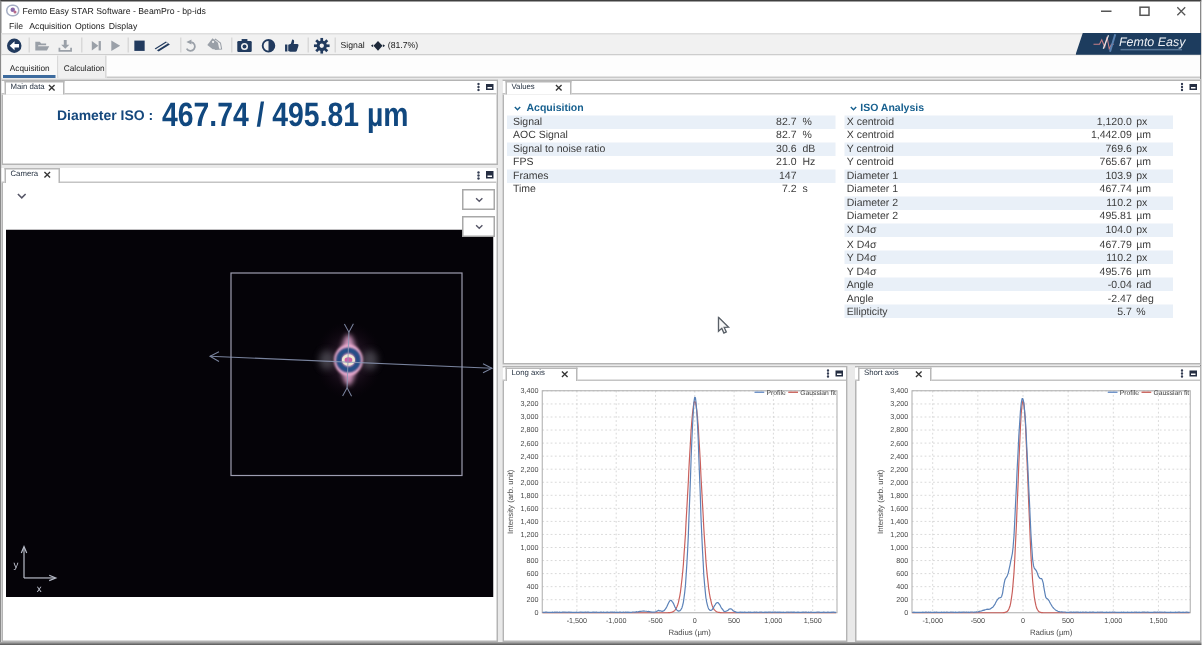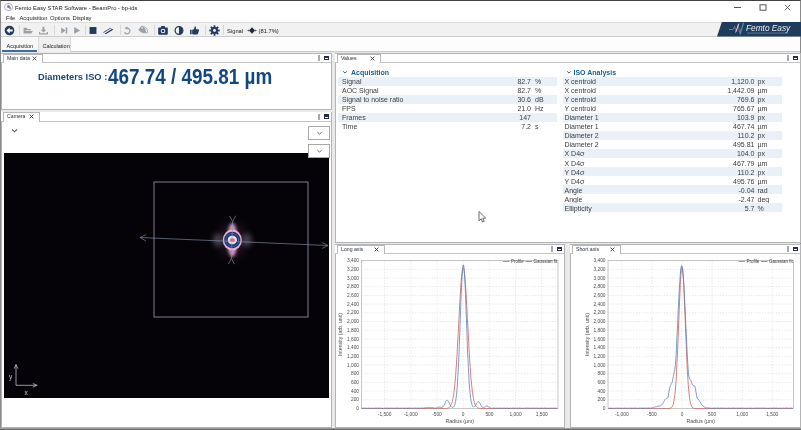--- a/index.html
+++ b/index.html
@@ -133,21 +133,21 @@
     </svg>
 <svg style="position:absolute;right:11.5px;top:1.8px" width="2" height="6">
       <circle cx="1" cy="1" r="0.8" fill="#333c52"></circle>
       <circle cx="1" cy="3" r="0.8" fill="#333c52"></circle>
       <circle cx="1" cy="5" r="0.8" fill="#333c52"></circle>
     </svg>
 <div style="position:absolute;right:2px;top:2.2px;width:5.5px;height:4.5px;background:#252e42;">
       <div style="position:absolute;left:1px;bottom:0.8px;width:3.5px;height:1.2px;background:#fff;"></div>
     </div>
 </div>
-<div style="position:absolute;left:38px;top:71.5px;font-size:9.3px;font-weight:bold;color:#15487d;white-space:nowrap">Diameters ISO :</div>
+<div style="position:absolute;left:38px;top:71.5px;font-size:9.3px;font-weight:bold;color:#15487d;white-space:nowrap">Diameter ISO :</div>
 <div style="position:absolute;left:108px;top:63.5px;font-size:22.5px;font-weight:bold;color:#11487f;white-space:nowrap;transform:scaleX(0.84);transform-origin:0 0">467.74 / 495.81 µm</div>
 
 <div class="panel" style="left:0.5px;top:111.5px;width:331px;height:316px"></div>
 <div style="position:absolute;left:1px;top:112px;width:330px;height:9.5px;background:#fff;border-bottom:1px solid #c4c4c4;">
 <div style="position:absolute;left:1.5px;top:0px;width:37px;height:9.5px;background:#fff;border:1px solid #b8b8b8;border-bottom:none;box-sizing:border-box;"></div>
 <div class="tab" style="left:6px;top:2px;">Camera</div>
 <svg style="position:absolute;left:27.5px;top:2.2px" width="5" height="5" viewBox="0 0 8 8">
       <path d="M1 1 L7 7 M7 1 L1 7" stroke="#333" stroke-width="1.4"></path>
     </svg>
 <svg style="position:absolute;right:11.5px;top:1.8px" width="2" height="6">

